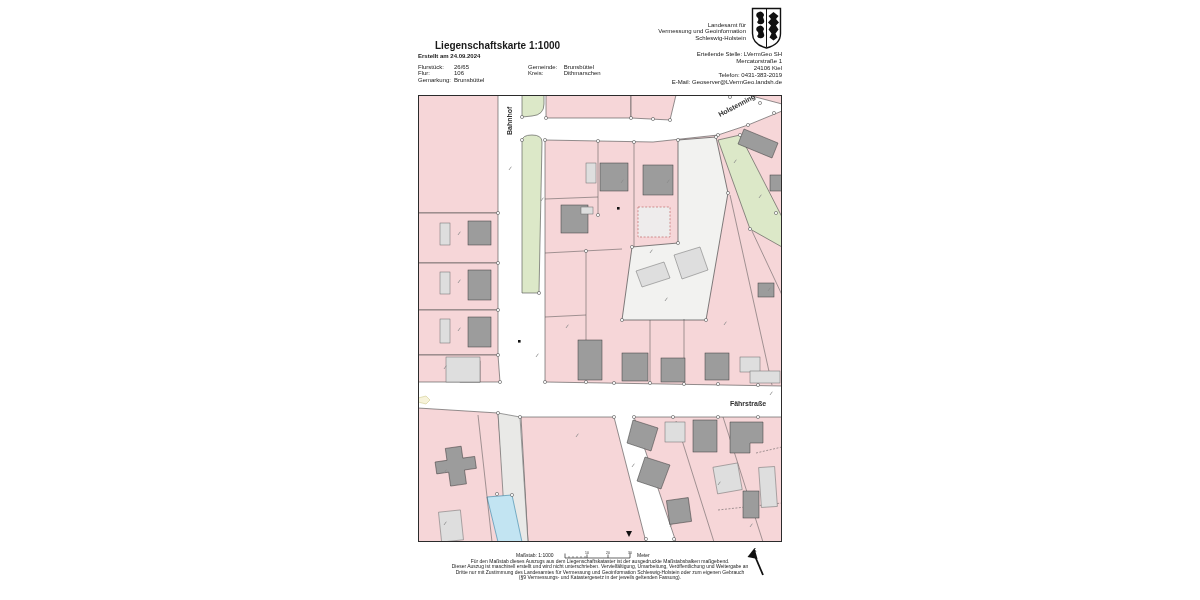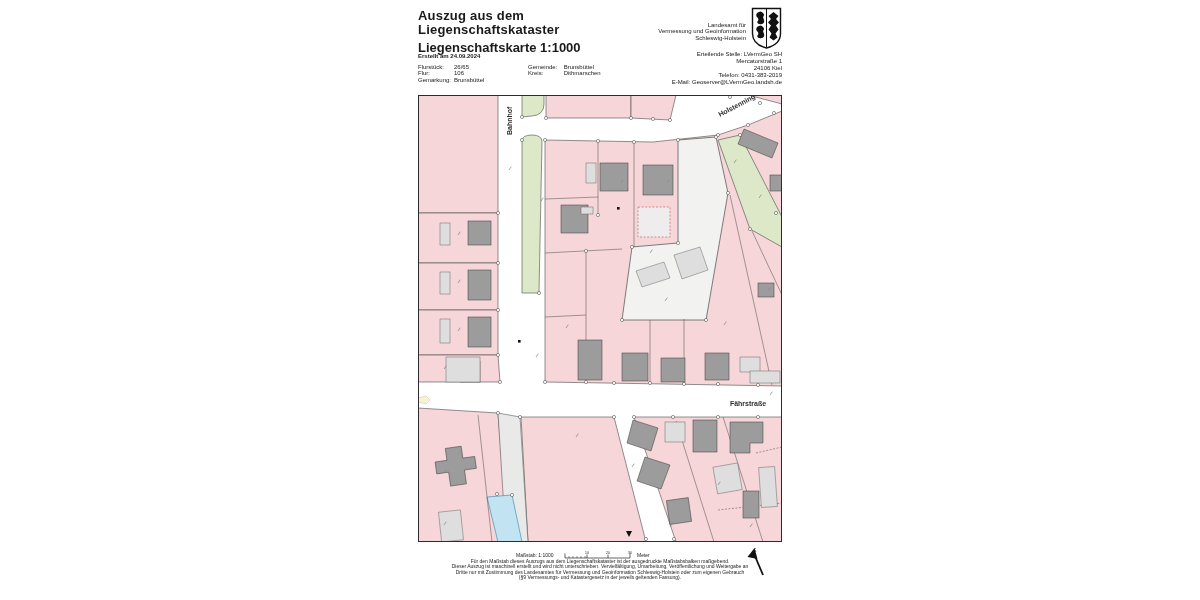--- a/index.html
+++ b/index.html
@@ -2,21 +2,21 @@
 <html><head>
 <meta charset="utf-8">
 <style>
   * { margin:0; padding:0; box-sizing:border-box; }
   html,body { width:1200px; height:600px; background:#ffffff; overflow:hidden;
               font-family:"Liberation Sans", sans-serif; color:#1a1a1a; }
   .page { position:relative; width:364px; height:600px; margin:0 auto; background:#fff; }
 
   .title { position:absolute; top:9px; left:0; font-size:13px; font-weight:bold;
            line-height:1.04; letter-spacing:.2px; }
-  .subtitle { position:absolute; top:40px; left:0; font-size:13px; font-weight:bold; }
+  .subtitle { position:absolute; top:40px; left:17px; font-size:10px; font-weight:bold; }
   .created  { position:absolute; top:53px; left:0; font-size:6px; font-weight:bold; }
 
   .fields { position:absolute; top:64px; left:0; font-size:6px; line-height:1.05; width:240px; }
   .frow { display:flex; }
   .flbl { width:36px; }
   .fields-right { position:absolute; top:64px; left:110px; font-size:6px; line-height:1.05; }
   .flbl2 { width:34px; display:inline-block; }
 
   .agency { position:absolute; top:22px; right:36px; font-size:6px; text-align:right; line-height:1.08; }
   .logo { position:absolute; top:7px; right:0; }
@@ -32,24 +32,20 @@
   .scale-unit { position:absolute; left:219px; top:1px; }
   .disclaimer { position:absolute; top:559px; left:0; width:364px; text-align:center;
                 font-size:5px; line-height:1.06; color:#222; }
   .north-arrow { position:absolute; top:548px; right:16px; }
 </style>
 </head>
 <body>
 
 <div class="page">
 
-  <div class="title">
-    <div>Auszug aus dem</div>
-    <div>Liegenschaftskataster</div>
-  </div>
   <div class="subtitle">Liegenschaftskarte 1:1000</div>
   <div class="created">Erstellt am 24.09.2024</div>
 
   <div class="fields">
     <div class="frow">
       <span class="flbl">Flurstück:</span>
       <span>26/65</span>
     </div>
     <div class="frow">
       <span class="flbl">Flur:</span>

